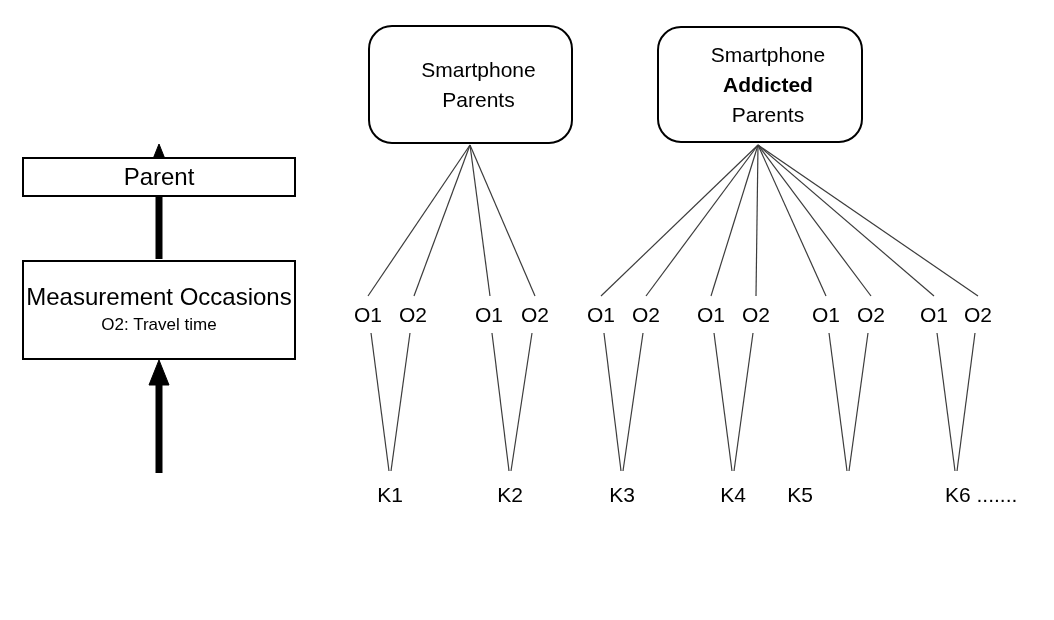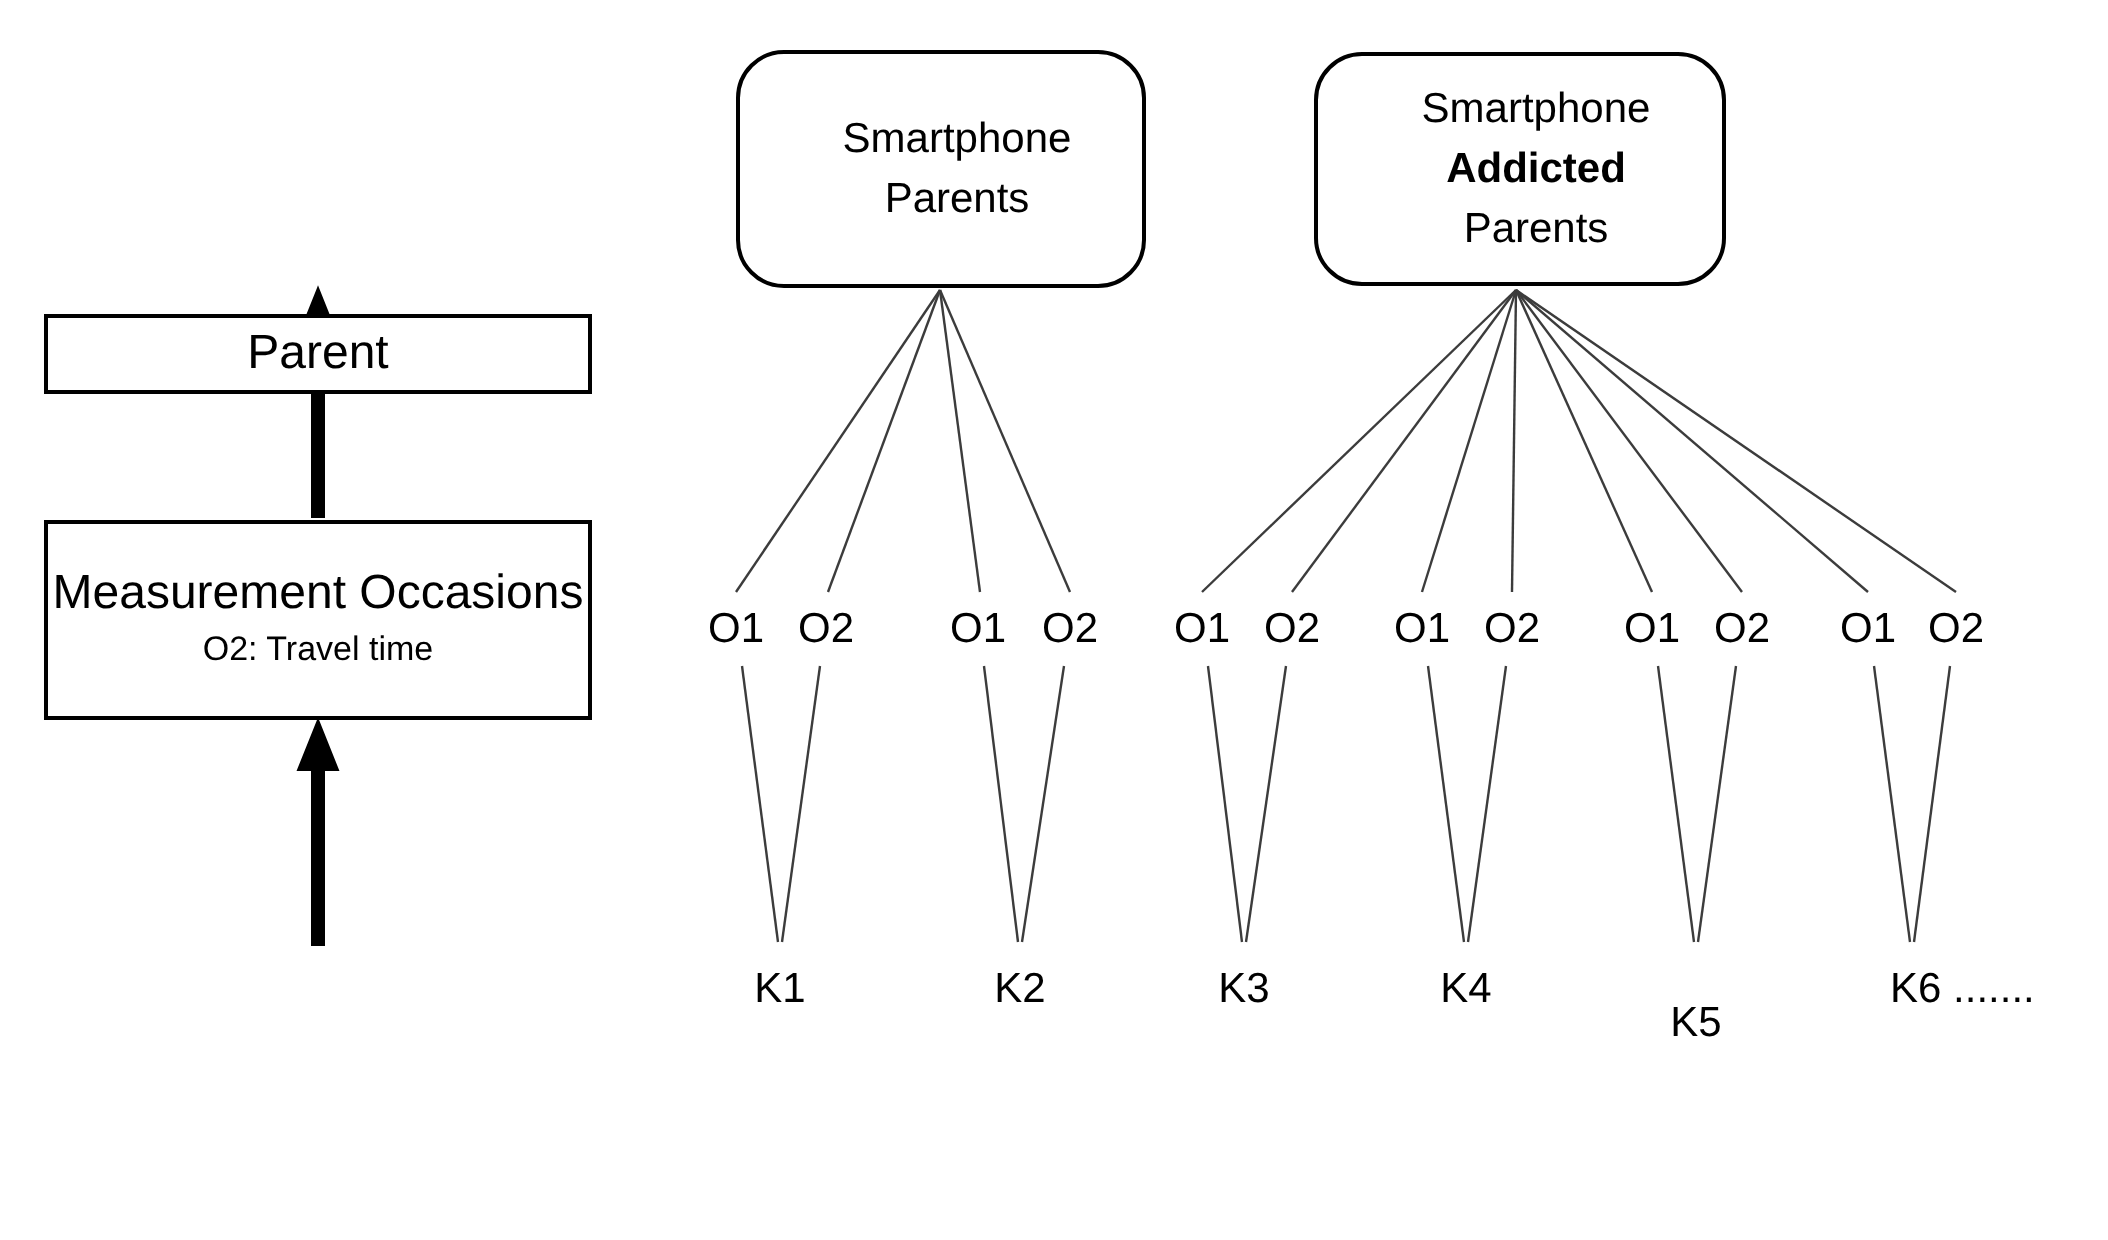--- a/index.html
+++ b/index.html
@@ -149,17 +149,17 @@
   <span class="o-label" style="left:756px;">O2</span>
   <span class="o-label" style="left:826px;">O1</span>
   <span class="o-label" style="left:871px;">O2</span>
   <span class="o-label" style="left:934px;">O1</span>
   <span class="o-label" style="left:978px;">O2</span>
 
   <span class="k-label" style="left:390px;">K1</span>
   <span class="k-label" style="left:510px;">K2</span>
   <span class="k-label" style="left:622px;">K3</span>
   <span class="k-label" style="left:733px;">K4</span>
-  <span class="k-label" style="left:848px;margin-top:17px;">K5</span>
+  <span class="k-label" style="left:800px;">K5</span>
   <span class="k-label anchor-left" style="left:945px;">K6 .......</span>
 
 
 </div>
 
 </body></html>

